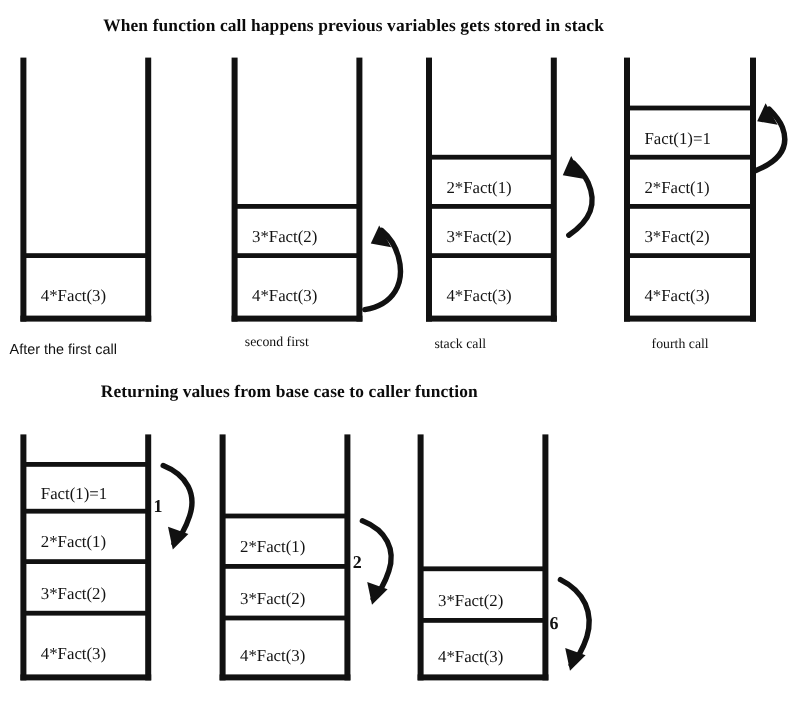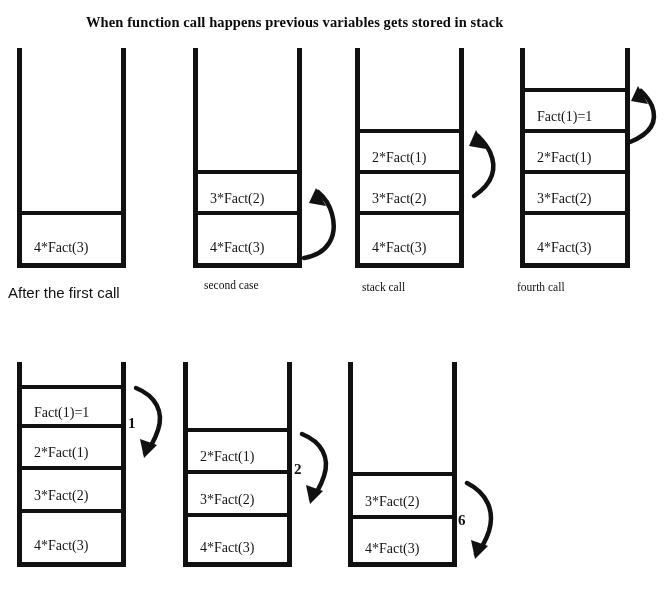--- a/index.html
+++ b/index.html
@@ -42,21 +42,21 @@
   }
   .cell span{padding-left:14px;margin-top:12px;}
   .cell.nopad span{padding-left:10px;}
   .cell.bold{font-weight:bold;font-size:15px;}
 
   .caption{
     position:absolute;white-space:nowrap;
     font-family:"Liberation Serif", serif;
     font-size:11.5px;color:#111;
   }
-  .caption.sans{font-family:"Liberation Sans", sans-serif;font-size:15px;}
+  .caption.sans{font-family:"Liberation Sans", sans-serif;font-size:12px;}
 
   .arrow{position:absolute;}
   .arrow svg{display:block;overflow:visible;}
   .arrow-label{
     position:absolute;
     font-family:"Liberation Serif", serif;
     font-weight:bold;font-size:15px;color:#111;
   }
 </style>
 </head>
@@ -86,21 +86,21 @@
     <div class="cell" style="top:163px;height:57px;">
       <span>4*Fact(3)</span>
     </div>
   </div>
   <div class="arrow" style="left:298px;top:180px;">
     <svg width="48" height="82" viewBox="0 0 48 82">
       <path d="M6,78 C30,74 40,56 34,34 C31,23 26,17 20,12" fill="none" stroke="#111" stroke-width="4.5" stroke-linecap="round"></path>
       <path d="M18,8 L28,26 L11,23 Z" fill="#111"></path>
     </svg>
   </div>
-  <div class="caption" style="left:204px;top:279px;">second case</div>
+  <div class="caption" style="left:204px;top:279px;">second first</div>
 
   <div class="stack" style="left:355px;top:48px;width:109px;height:220px;">
     <div class="wall wall-l" style="height:220px;"></div>
     <div class="wall wall-r" style="height:220px;"></div>
     <div class="wall wall-b"></div>
     <div class="cell" style="top:81px;height:41px;">
       <span>2*Fact(1)</span>
     </div>
     <div class="cell" style="top:122px;height:41px;">
       <span>3*Fact(2)</span>
@@ -133,22 +133,23 @@
     <div class="cell" style="top:163px;height:57px;">
       <span>4*Fact(3)</span>
     </div>
   </div>
   <div class="arrow" style="left:624px;top:84px;">
     <svg width="42" height="62" viewBox="0 0 42 62">
       <path d="M6,58 C26,50 34,38 28,22 C25,15 21,11 17,7" fill="none" stroke="#111" stroke-width="4.5" stroke-linecap="round"></path>
       <path d="M14,2 L24,20 L7,17 Z" fill="#111"></path>
     </svg>
   </div>
-  <div class="caption" style="left:517px;top:281px;">fourth call</div>
-
+  <div class="caption" style="left:543px;top:281px;">fourth call</div>
+
+  <div class="title" id="title-bottom">Returning values from base case to caller function</div>
 
   <div class="stack" style="left:17px;top:362px;width:109px;height:205px;">
     <div class="wall wall-l" style="height:205px;"></div>
     <div class="wall wall-r" style="height:205px;"></div>
     <div class="wall wall-b"></div>
     <div class="cell" style="top:23px;height:39px;">
       <span>Fact(1)=1</span>
     </div>
     <div class="cell" style="top:62px;height:42px;">
       <span>2*Fact(1)</span>

